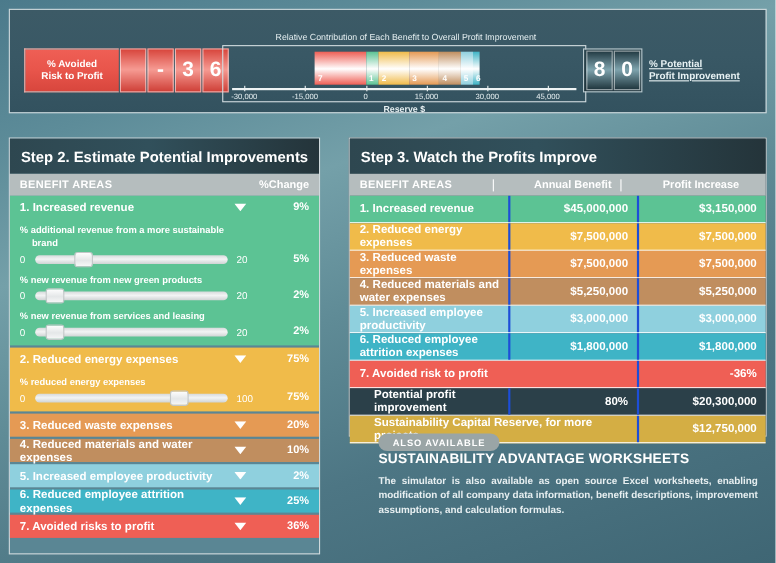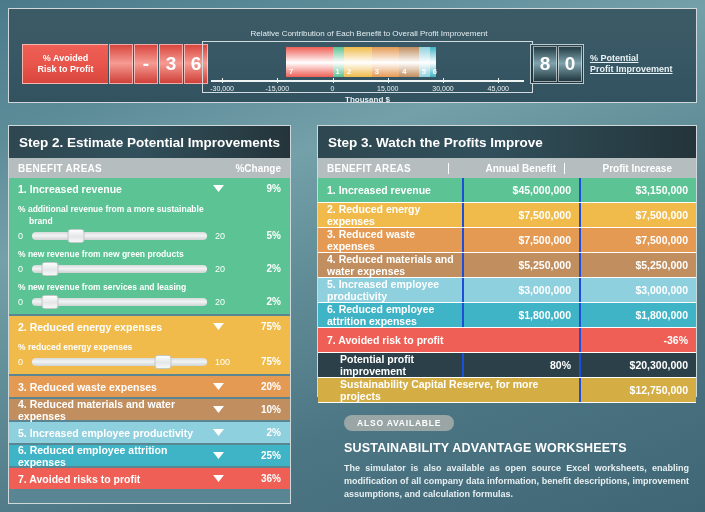--- a/index.html
+++ b/index.html
@@ -113,24 +113,24 @@
   .rp-head-benefit{flex:1;padding-left:9px;letter-spacing:.3px;}
   .rp-head-annual{width:107px;text-align:right;padding-right:8px;border-left:1px solid #ffffff;}
   .rp-head-profit{width:107px;text-align:right;padding-right:24px;border-left:1px solid #ffffff;}
   .trow{display:flex;height:24px;align-items:center;color:#ffffff;font-size:10.5px;font-weight:bold;
         border-bottom:1px solid #ffffff;}
   .tname{flex:1;padding-left:9px;}
   .tval{width:107px;text-align:right;padding-right:8px;border-left:2px solid #1d4ed8;align-self:stretch;
         display:flex;align-items:center;justify-content:flex-end;}
 
   
-  .also{position:absolute;left:344px;top:412px;width:345px;}
+  .also{position:absolute;left:344px;top:392px;width:345px;}
   .pill{display:inline-block;background:#9aa5a6;color:#ffffff;font-size:8.5px;font-weight:bold;
         letter-spacing:.8px;padding:3px 13px;border-radius:9px;}
-  .also-title{margin-top:10px;color:#ffffff;font-size:12.5px;font-weight:bold;letter-spacing:.2px;}
+  .also-title{color:#ffffff;font-size:12.5px;font-weight:bold;letter-spacing:.2px;}
   .also-body{margin-top:7px;color:#e7eff1;font-size:9px;line-height:13px;text-align:justify;font-weight:bold;}
 </style>
 </head>
 <body>
 
 <div class="app">
 
   <div class="topbar">
 
     <div class="gauge left">
@@ -179,21 +179,21 @@
           <div class="tick" style="left: 121.518px;"></div>
           <div class="ticklabel" style="left: 121.518px;">0</div>
           <div class="tick" style="left: 176.753px;"></div>
           <div class="ticklabel" style="left: 176.753px;">15,000</div>
           <div class="tick" style="left: 231.988px;"></div>
           <div class="ticklabel" style="left: 231.988px;">30,000</div>
           <div class="tick" style="left: 287.224px;"></div>
           <div class="ticklabel" style="left: 287.224px;">45,000</div>
         </div>
     </div>
-    <div class="chart-xlabel">Thousand $</div>
+    <div class="chart-xlabel">Reserve $</div>
 
     <div class="gauge right">
       <div class="frame">
         <div class="digit">8</div>
         <div class="digit">0</div>
       </div>
       <div class="gauge-label">
         <span>% Potential</span>
         <span>Profit Improvement</span>
       </div>

